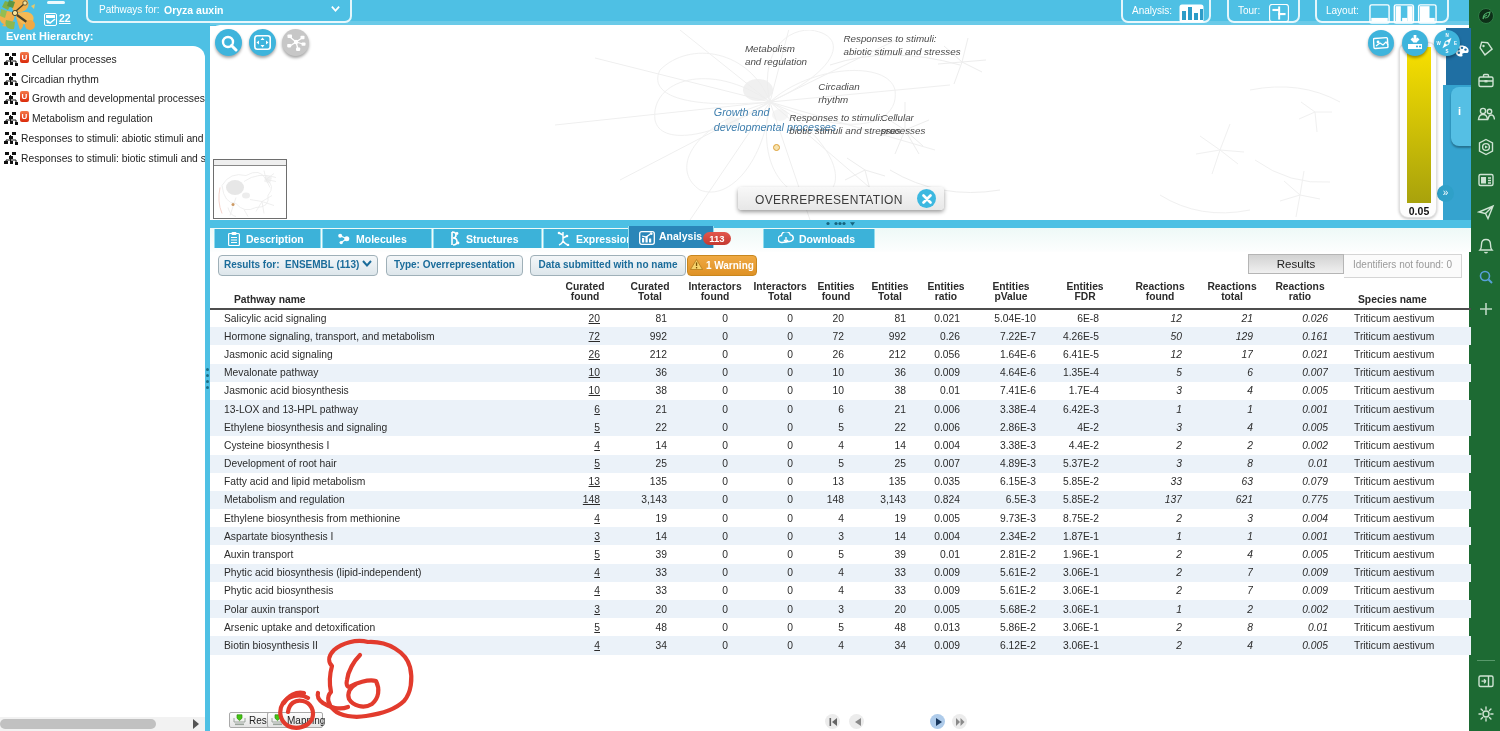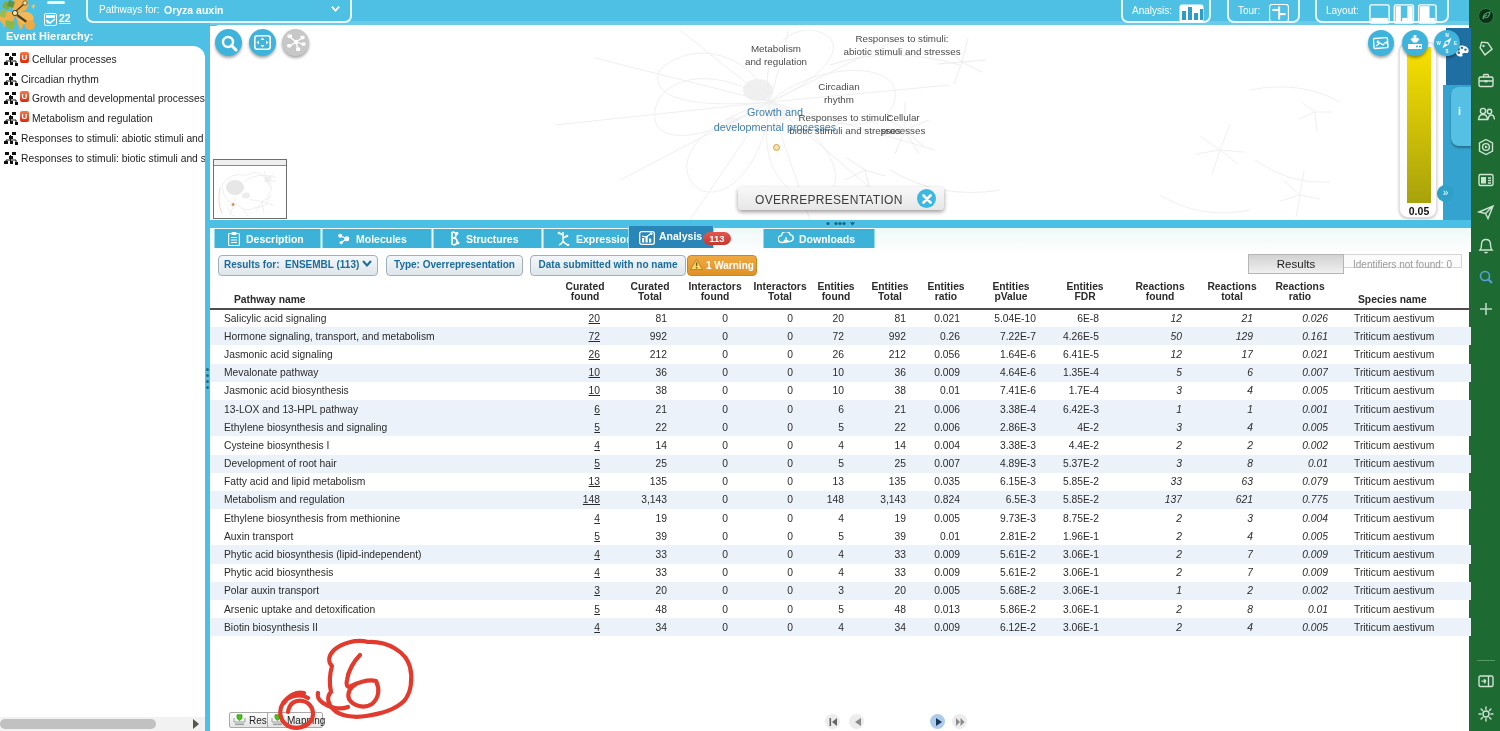--- a/index.html
+++ b/index.html
@@ -32,21 +32,21 @@
   .ticon { position:absolute; left:4px; top:3px; width:14px; height:14px; }
   .ubadge { position:absolute; left:20px; top:2px; width:9px; height:11px; background:linear-gradient(#f47b4d,#da2a0a); border-radius:2px; color:#fff; font-size:8px; font-weight:bold; text-align:center; line-height:11px; }
   #hscroll { left:0; top:717px; width:205px; height:14px; background:#f2f2f2; }
   #hthumb { left:0; top:719px; width:156px; height:10px; background:#c1c1c1; border-radius:5px; }
   #harrow { left:193px; top:719px; width:0; height:0; border-top:5px solid transparent; border-bottom:5px solid transparent; border-left:6px solid #555; }
   .splitdot { position:absolute; left:206px; width:3px; height:3px; background:#1a6e88; border-radius:50%; }
   
   .cbtn { position:absolute; width:27px; height:27px; border-radius:50%; box-shadow:0 2px 3px rgba(0,0,0,.35); }
   .cblue { background:#3eb4dc; }
   .cgrey { background:#c7c7c7; }
-  .clabel { position:absolute; text-align:center; font-size:9.8px; color:#4b4b4b; line-height:12.8px; transform:translate(-50%,0); white-space:nowrap; }
+  .clabel { position:absolute; text-align:left; font-size:9.8px; color:#4b4b4b; line-height:12.8px; transform:translate(-50%,0); white-space:nowrap;font-style:italic; }
   #growthlab { color:#3f7fae; font-size:10.8px; line-height:14.5px; }
   #minimap { left:213px; top:159px; width:74px; height:60px; background:#fff; border:1px solid #6e6e6e; }
   #minihead { position:absolute; left:0; top:0; width:72px; height:6px; background:#efefef; border-bottom:1px solid #888; }
   #overrep { left:738px; top:187px; width:206px; height:23px; background:linear-gradient(#f8f8f8,#e7e7e7); border-radius:4px; box-shadow:0 2px 4px rgba(0,0,0,.4); }
   #overrep .txt { position:absolute; left:17px; top:5.5px; font-size:12px; letter-spacing:.3px; color:#3b3b3b; }
   #overx { position:absolute; left:179px; top:2px; width:19px; height:19px; border-radius:50%; background:#3db8e0; }
   
   #scalewrap { left:1399px; top:42px; width:38px; height:176px; background:#fdfdfd; border:1px solid #e0e0e0; border-radius:9px; box-shadow:0 1px 3px rgba(0,0,0,.25); }
   #scalegrad { position:absolute; left:7px; top:4px; width:24px; height:156px; background:linear-gradient(#f8e000,#a8a20c); }
   #scalelab { position:absolute; left:0; top:162px; width:38px; text-align:center; font-size:10.5px; color:#111;font-weight:bold; }
@@ -392,21 +392,21 @@
   #band { left:210px; top:220px; width:1261px; height:8px; background:#4cc0e4; }
   #bandlt { left:210px; top:228px; width:1261px; height:24px; background:linear-gradient(#eef9f7,#fdfefe); }
   .tab { position:absolute; top:229px; height:19px; background:#3cb2d9; color:#fff; font-weight:bold; font-size:10.5px; border-left:1.5px solid #90dcee; border-right:1.5px solid #90dcee; }
   .tab .tx { position:absolute; top:3.5px; white-space:nowrap; }
   #tabAna { top:226px; height:22px; background:#2a86b8; border-left:1.5px solid #90dcee; border-right:1.5px solid #90dcee; }
   .badge { position:absolute; background:linear-gradient(#e2574d,#c43a31); border-radius:8px; color:#fff; font-weight:bold; font-size:9.5px; text-align:center; }
   .fbtn { position:absolute; top:255px; height:21px; background:linear-gradient(#f4f7f9,#dde6eb); border:1px solid #9fb0b8; border-radius:4px; color:#1b6c9a; font-weight:bold; font-size:10px; text-align:center; white-space:nowrap; overflow:hidden; }
   .fbtn .tx { position:relative; top:3px; white-space:nowrap; }
   #warnbtn { background:linear-gradient(#efa943,#df9226); border:1px solid #c8871f; color:#fff; }
   #restab { left:1248px; top:254px; width:96px; height:20px; background:linear-gradient(#d2d2d2,#f0f0f0); border:1px solid #b5b5b5; color:#222; font-size:11.5px; text-align:center; line-height:19px; }
-  #idtab { left:1344px; top:254px; width:118px; height:14px; background:#fbfbfb; border:1px solid #d5d5d5; border-left:none; color:#9a9a9a; font-size:10px; text-align:center; line-height:19px; white-space:nowrap; }
+  #idtab { left:1344px; top:254px; width:118px; height:24px; background:#fbfbfb; border:1px solid #d5d5d5; border-left:none; color:#9a9a9a; font-size:10px; text-align:center; line-height:19px; white-space:nowrap; }
   
   #tbl { position:absolute; left:210px; top:280px; width:1261px; border-collapse:collapse; table-layout:fixed; font-family:"Liberation Sans", sans-serif; }
   #tbl td, #tbl th { padding:0; font-size:10.3px; color:#2b2b2b; white-space:nowrap; overflow:hidden; }
   #tbl tbody tr { height:18.2px; }
   #tbl tbody tr.alt { background:#ebf2f9; }
   #tbl td.pn { padding-left:14px; }
   #tbl td.n { text-align:right; }
   #tbl td.i { font-style:italic; }
   #tbl td.sp { padding-left:26px; }
   #tbl .u { text-decoration:underline; }
@@ -722,20 +722,36 @@
         <td class="n">4</td>
         <td class="n">19</td>
         <td class="n">0.005</td>
         <td class="n">9.73E-3</td>
         <td class="n">8.75E-2</td>
         <td class="n i">2</td>
         <td class="n i">3</td>
         <td class="n i">0.004</td>
         <td class="sp">Triticum aestivum</td>
       </tr>
+<tr class="alt">
+        <td class="pn">Aspartate biosynthesis I</td>
+        <td class="n"><span class="u">3</span></td>
+        <td class="n">14</td>
+        <td class="n">0</td>
+        <td class="n">0</td>
+        <td class="n">3</td>
+        <td class="n">14</td>
+        <td class="n">0.004</td>
+        <td class="n">2.34E-2</td>
+        <td class="n">1.87E-1</td>
+        <td class="n i">1</td>
+        <td class="n i">1</td>
+        <td class="n i">0.001</td>
+        <td class="sp">Triticum aestivum</td>
+      </tr>
 <tr>
         <td class="pn">Auxin transport</td>
         <td class="n"><span class="u">5</span></td>
         <td class="n">39</td>
         <td class="n">0</td>
         <td class="n">0</td>
         <td class="n">5</td>
         <td class="n">39</td>
         <td class="n">0.01</td>
         <td class="n">2.81E-2</td>

